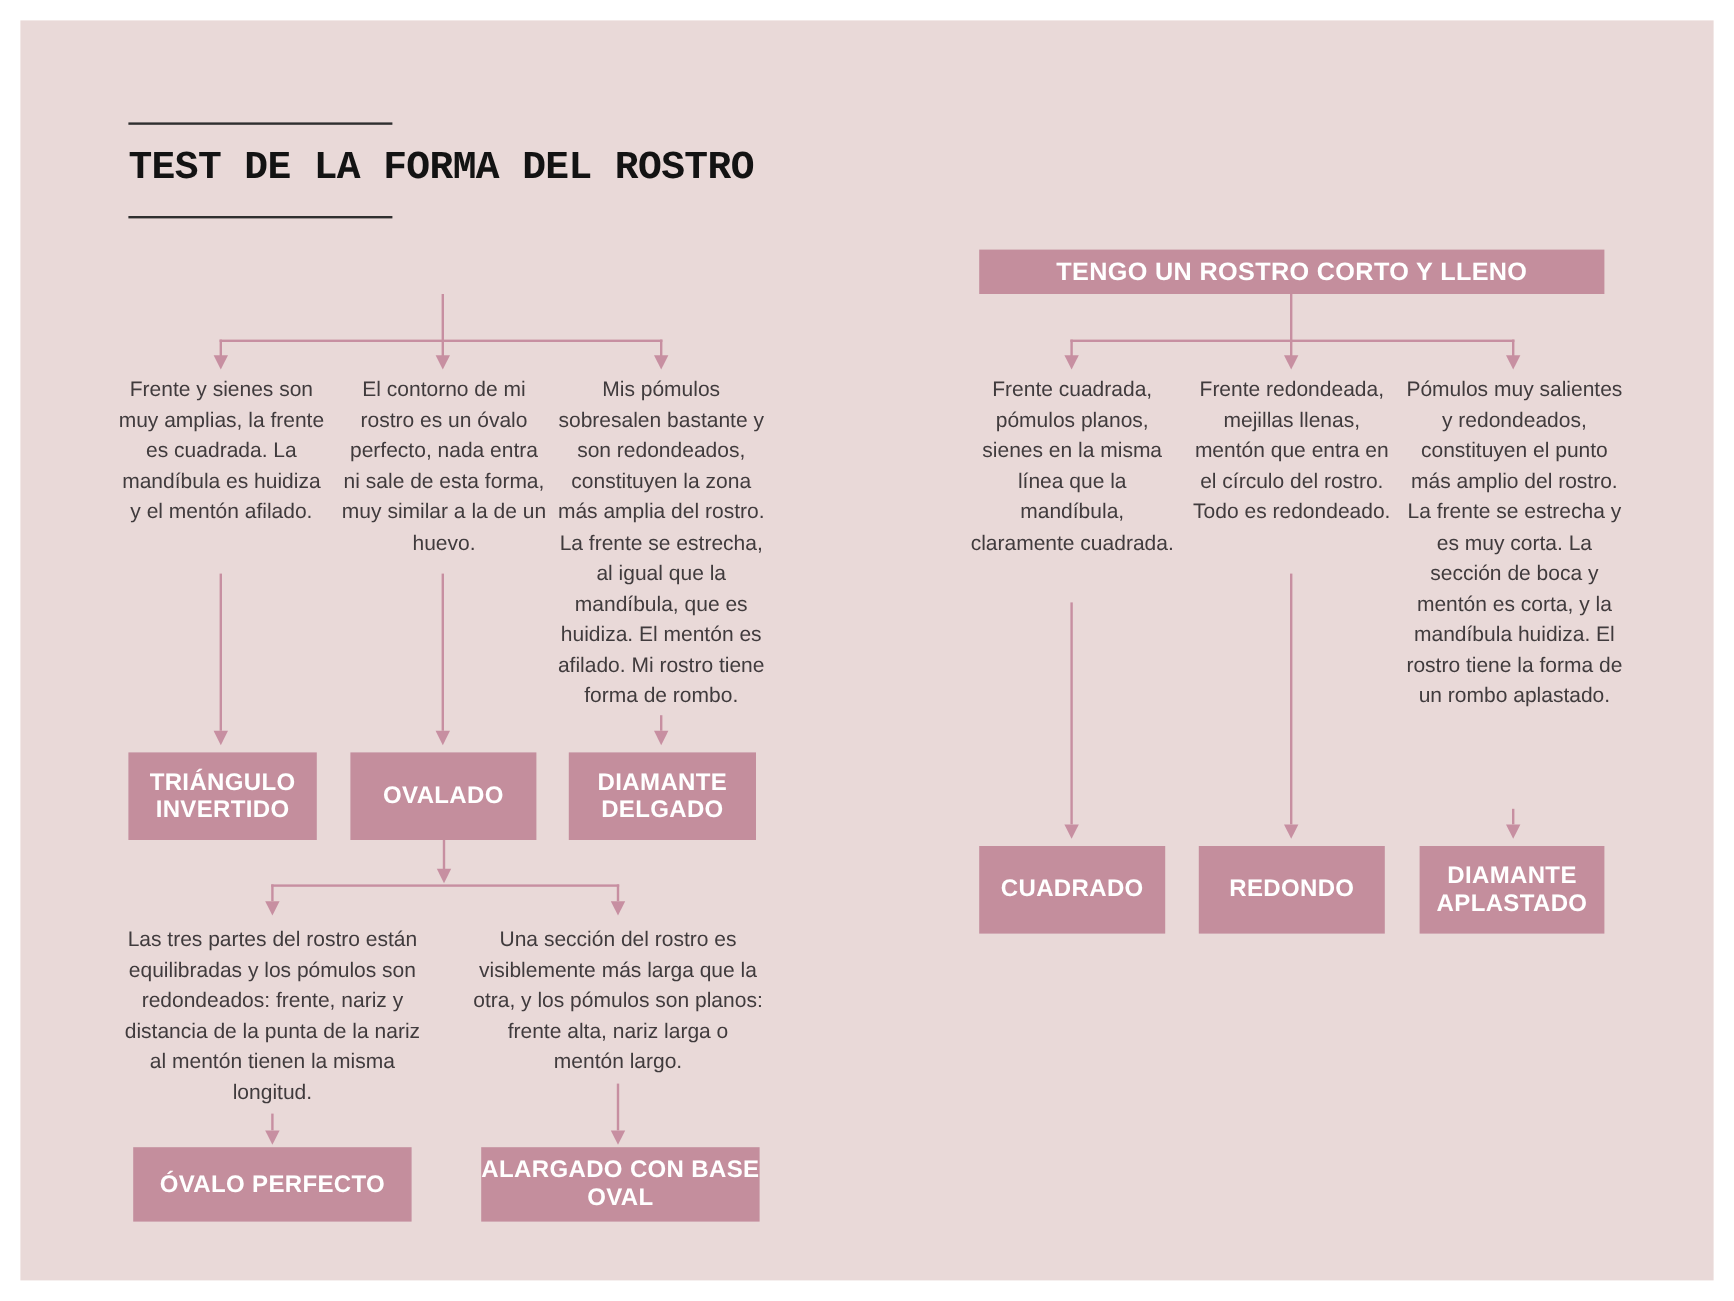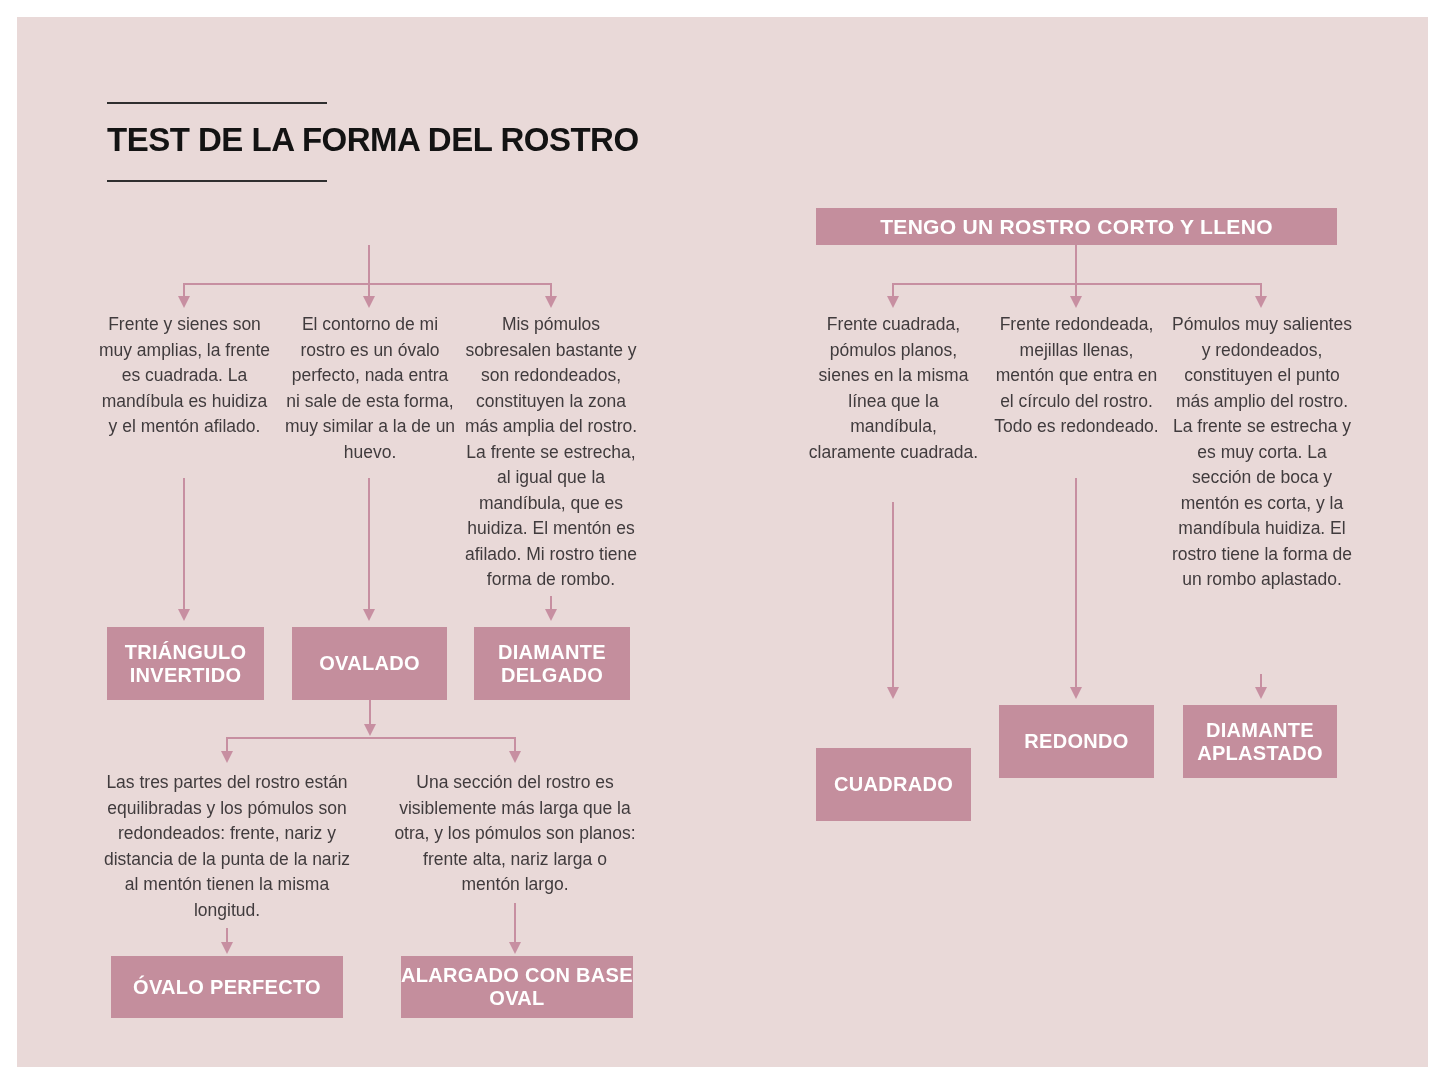--- a/index.html
+++ b/index.html
@@ -31,21 +31,21 @@
     border-left:6px solid transparent;border-right:6px solid transparent;
     border-top:12px solid var(--line);}
 </style>
 </head>
 <body>
 
 <div class="page">
   <div class="panel"></div>
 
   <div class="rule" style="left:107px;top:102px;width:220px;"></div>
-  <div class="title" style="left:107px;top:121px;">TEST DE LA FORMA DEL ROSTRO</div>
+  <div class="title" style="left:107px;top:121px;font-family:Liberation Mono, monospace;">TEST DE LA FORMA DEL ROSTRO</div>
   <div class="rule" style="left:107px;top:180px;width:220px;"></div>
 
 
   <div class="vline" style="left:368px;top:245px;height:53px;"></div>
   <div class="hline" style="left:183px;top:283px;width:369px;"></div>
   <div class="vline" style="left:183px;top:283px;height:15px;"></div>
   <div class="vline" style="left:550px;top:283px;height:15px;"></div>
   <div class="arrow" style="left:178px;top:296px;"></div>
   <div class="arrow" style="left:363px;top:296px;"></div>
   <div class="arrow" style="left:545px;top:296px;"></div>
@@ -98,16 +98,16 @@
   <div class="desc" style="left:989px;top:312px;width:175px;">Frente redondeada, mejillas llenas, mentón que entra en el círculo del rostro. Todo es redondeado.</div>
   <div class="desc" style="left:1171px;top:312px;width:182px;">Pómulos muy salientes y redondeados, constituyen el punto más amplio del rostro. La frente se estrecha y es muy corta. La sección de boca y mentón es corta, y la mandíbula huidiza. El rostro tiene la forma de un rombo aplastado.</div>
 
   <div class="vline" style="left:892px;top:502px;height:185px;"></div>
   <div class="arrow" style="left:887px;top:687px;"></div>
   <div class="vline" style="left:1075px;top:478px;height:209px;"></div>
   <div class="arrow" style="left:1070px;top:687px;"></div>
   <div class="vline" style="left:1260px;top:674px;height:13px;"></div>
   <div class="arrow" style="left:1255px;top:687px;"></div>
 
-  <div class="result-box" style="left:816px;top:705px;width:155px;height:73px;margin-top:43px;">CUADRADO</div>
+  <div class="result-box" style="left:816px;top:705px;width:155px;height:73px;">CUADRADO</div>
   <div class="result-box" style="left:999px;top:705px;width:155px;height:73px;">REDONDO</div>
   <div class="result-box" style="left:1183px;top:705px;width:154px;height:73px;">DIAMANTE APLASTADO</div>
 </div>
 
 </body></html>

